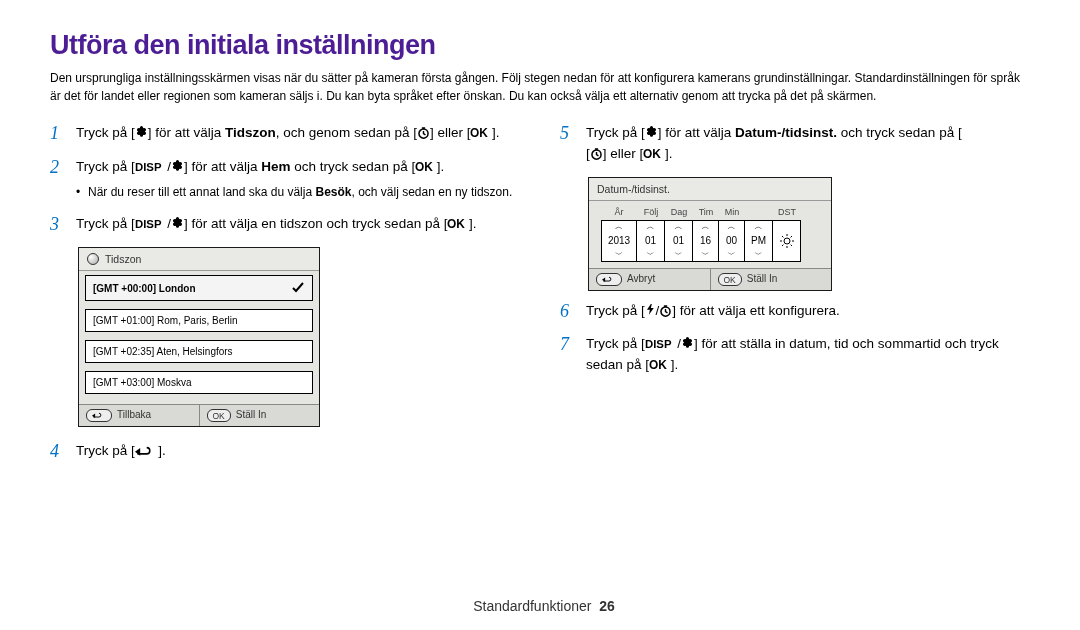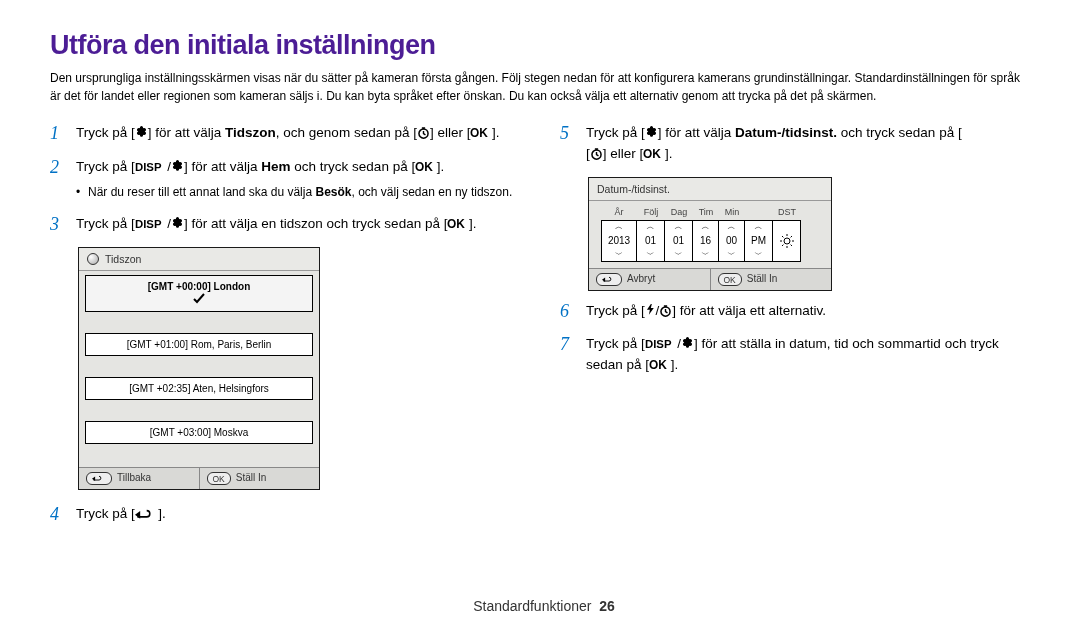--- a/index.html
+++ b/index.html
@@ -91,26 +91,25 @@
     flex: 0 0 12px;
   }
   .tz-list {
     padding: 4px 6px 2px 6px;
     background: #e5e5e2;
   }
   .tz-item {
     border: 1px solid #000;
     background: #fff;
     padding: 5px 7px;
-    margin-bottom: 21px;
+    margin-bottom: 8px;
     display: flex;
     justify-content: space-between;
     align-items: center;
     font-size: 10px;
-    flex-direction: column;
   }
   .tz-item.sel { font-weight: 600; background:#f4f4f4; }
   .check {
     width: 14px; height: 14px;
     stroke: #000; stroke-width: 2; fill: none;
   }
   .shot-footer {
     display: flex;
     border-top: 1px solid #888;
     background: #d9d9d6;
@@ -416,21 +415,21 @@
     </div>
 
 
     <div class="step">
       <div class="step-num">6</div>
       <div class="step-text">
         <span>Tryck på [</span><span class="icon"><svg viewBox="0 0 10 12">
               <use href="#i-bolt"></use>
             </svg></span><span>/</span><span class="icon"><svg viewBox="0 0 12 12">
               <use href="#i-timer"></use>
-            </svg></span><span>] för att välja ett alternativ.</span>
+            </svg></span><span>] för att välja ett konfigurera.</span>
       </div>
     </div>
 
     <div class="step">
       <div class="step-num">7</div>
       <div class="step-text">
         <span>Tryck på [</span><span class="icon"><svg viewBox="0 0 30 12">
               <use href="#i-disp"></use>
             </svg></span><span>/</span><span class="icon"><svg viewBox="0 0 12 12">
               <use href="#i-flower"></use>

